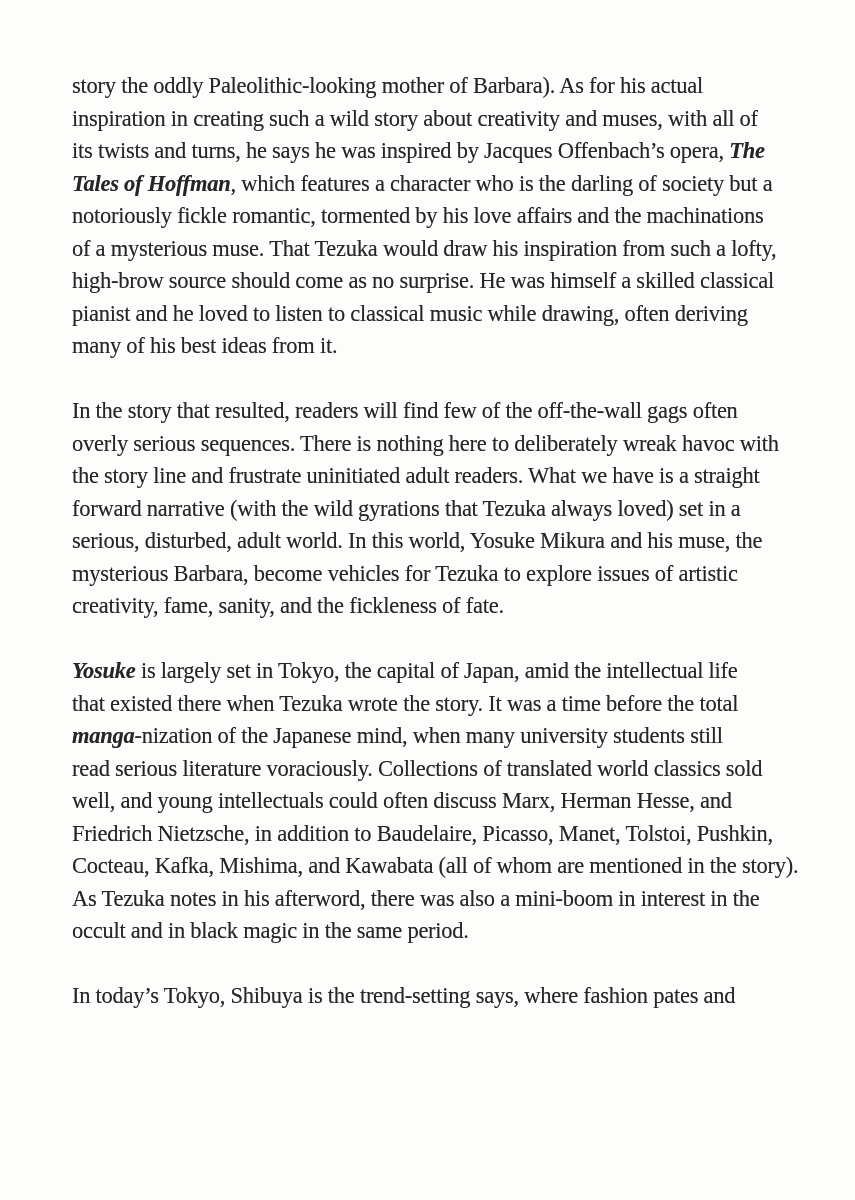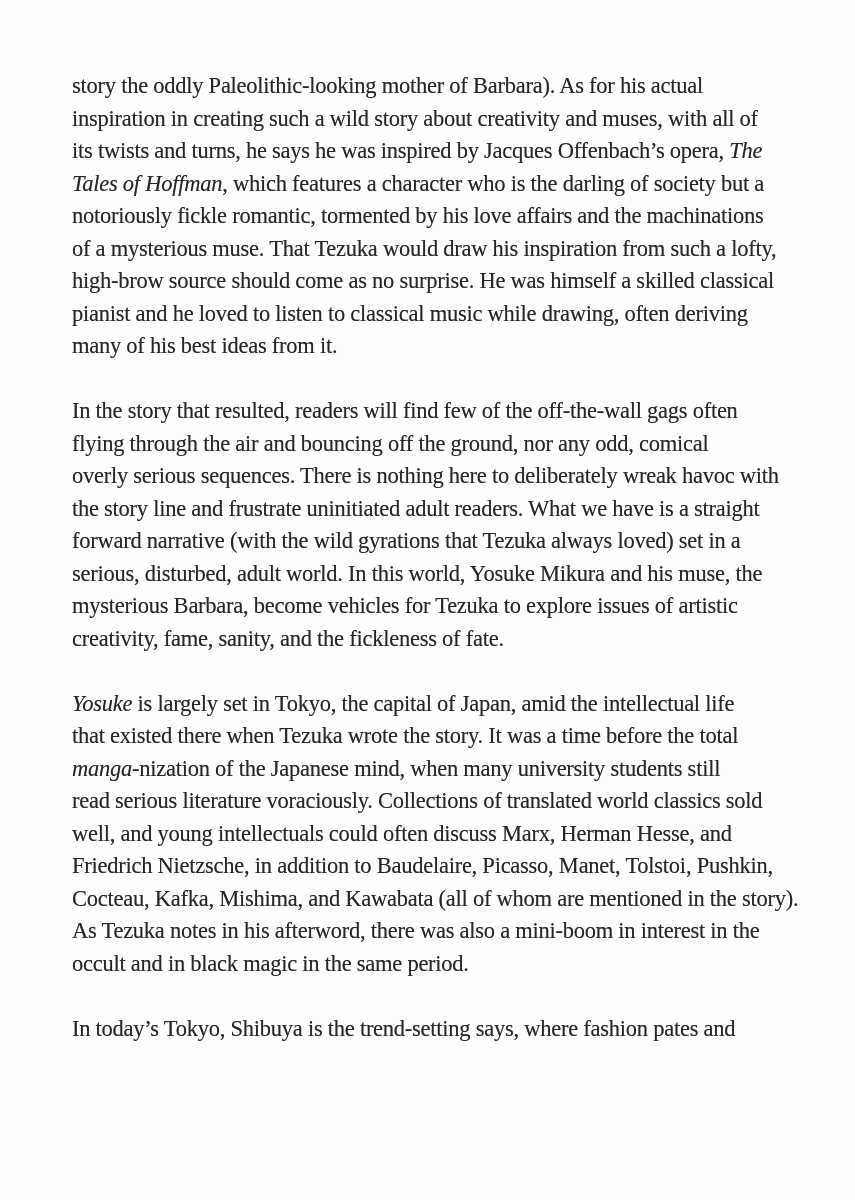--- a/index.html
+++ b/index.html
@@ -29,41 +29,40 @@
     margin: 0 0 32.5px 0;
   }
   .para:last-child { margin-bottom: 0; }
   .line {
     font-size: 22.5px;
     line-height: 32.5px;
     letter-spacing: -0.25px;
     white-space: nowrap;
     text-shadow: 0 0 0.6px rgba(38,38,38,0.45);
   }
-  .line .it { font-style: italic; }
+  .line .it { font-style: italic; font-weight: bold; }
 </style>
 </head>
 <body style="background: rgb(253, 253, 252); color: rgb(38, 38, 38);">
 
 <div class="page">
   <div class="content" id="content">
       <div class="para">
         <div class="line"><span>story the oddly Paleolithic-looking mother of Barbara). As for his actual</span></div>
         <div class="line"><span>inspiration in creating such a wild story about creativity and muses, with all of</span></div>
         <div class="line"><span>its twists and turns, he says he was inspired by Jacques Offenbach’s opera, </span><span class="it">The</span></div>
         <div class="line"><span class="it">Tales of Hoffman</span><span>, which features a character who is the darling of society but a</span></div>
         <div class="line"><span>notoriously fickle romantic, tormented by his love affairs and the machinations</span></div>
         <div class="line"><span>of a mysterious muse. That Tezuka would draw his inspiration from such a lofty,</span></div>
         <div class="line"><span>high-brow source should come as no surprise. He was himself a skilled classical</span></div>
         <div class="line"><span>pianist and he loved to listen to classical music while drawing, often deriving</span></div>
         <div class="line"><span>many of his best ideas from it.</span></div>
       </div>
       <div class="para">
         <div class="line"><span>In the story that resulted, readers will find few of the off-the-wall gags often</span></div>
-        <div class="line"><span>flying through the air and bouncing off the ground, nor any odd, comical</span></div>
         <div class="line"><span>overly serious sequences. There is nothing here to deliberately wreak havoc with</span></div>
         <div class="line"><span>the story line and frustrate uninitiated adult readers. What we have is a straight</span></div>
         <div class="line"><span>forward narrative (with the wild gyrations that Tezuka always loved) set in a</span></div>
         <div class="line"><span>serious, disturbed, adult world. In this world, Yosuke Mikura and his muse, the</span></div>
         <div class="line"><span>mysterious Barbara, become vehicles for Tezuka to explore issues of artistic</span></div>
         <div class="line"><span>creativity, fame, sanity, and the fickleness of fate.</span></div>
       </div>
       <div class="para">
         <div class="line"><span class="it">Yosuke</span><span> is largely set in Tokyo, the capital of Japan, amid the intellectual life</span></div>
         <div class="line"><span>that existed there when Tezuka wrote the story. It was a time before the total</span></div>

